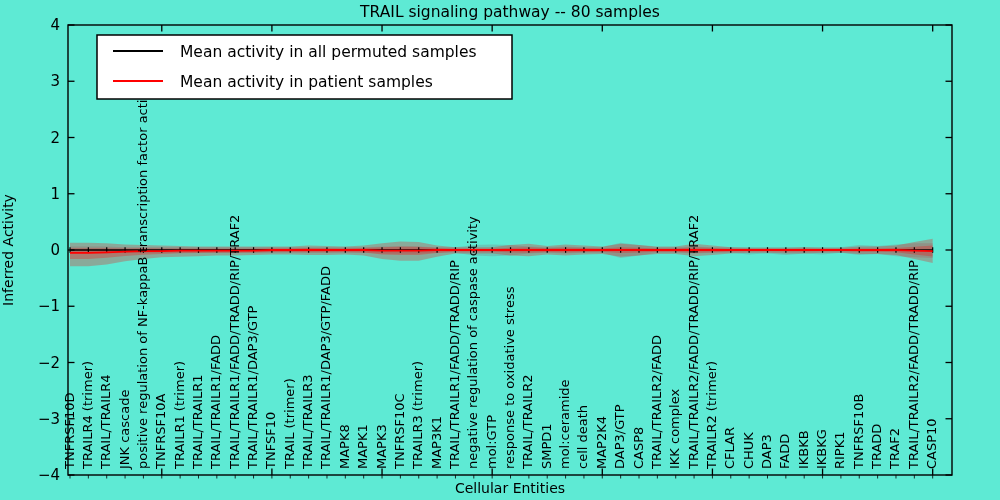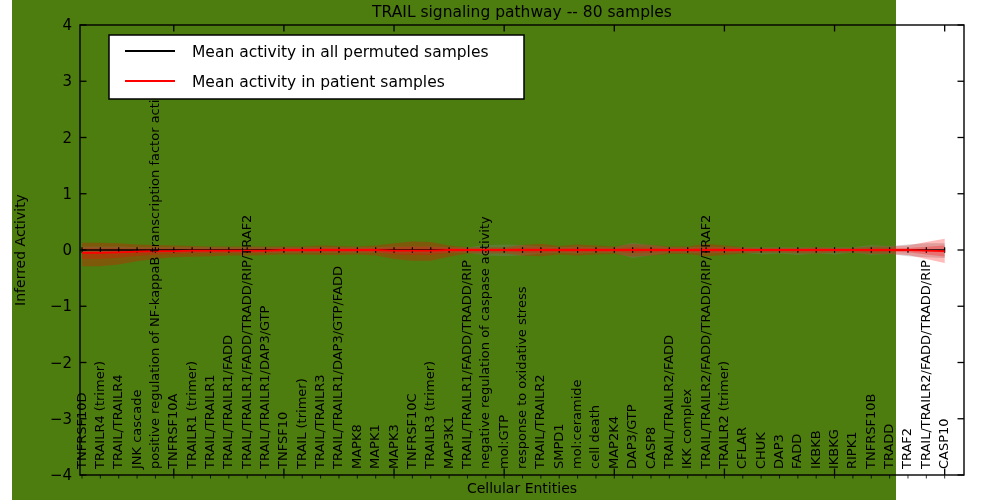--- a/index.html
+++ b/index.html
@@ -1,16 +1,16 @@
 <!DOCTYPE html>
 <html><head>
 <meta charset="utf-8">
 <style>
   html,body{margin:0;padding:0;background:#ffffff;}
-  .fig{position:relative;width:884px;height:500px;background:#4d7c0f;font-family:"DejaVu Sans",sans-serif;margin-left:12px;}
+  .fig{position:relative;width:1000px;height:500px;background:#5eead4;font-family:"DejaVu Sans",sans-serif;}
   svg{display:block;}
   text{fill:#000000;}
   .title{font-size:15.5px;}
   .axis-label{font-size:14px;}
   .ytick-label{font-size:15px;}
   .xtick-label{font-size:13px;}
   .legend-text{font-size:15.5px;}
 </style>
 </head>
 <body>

